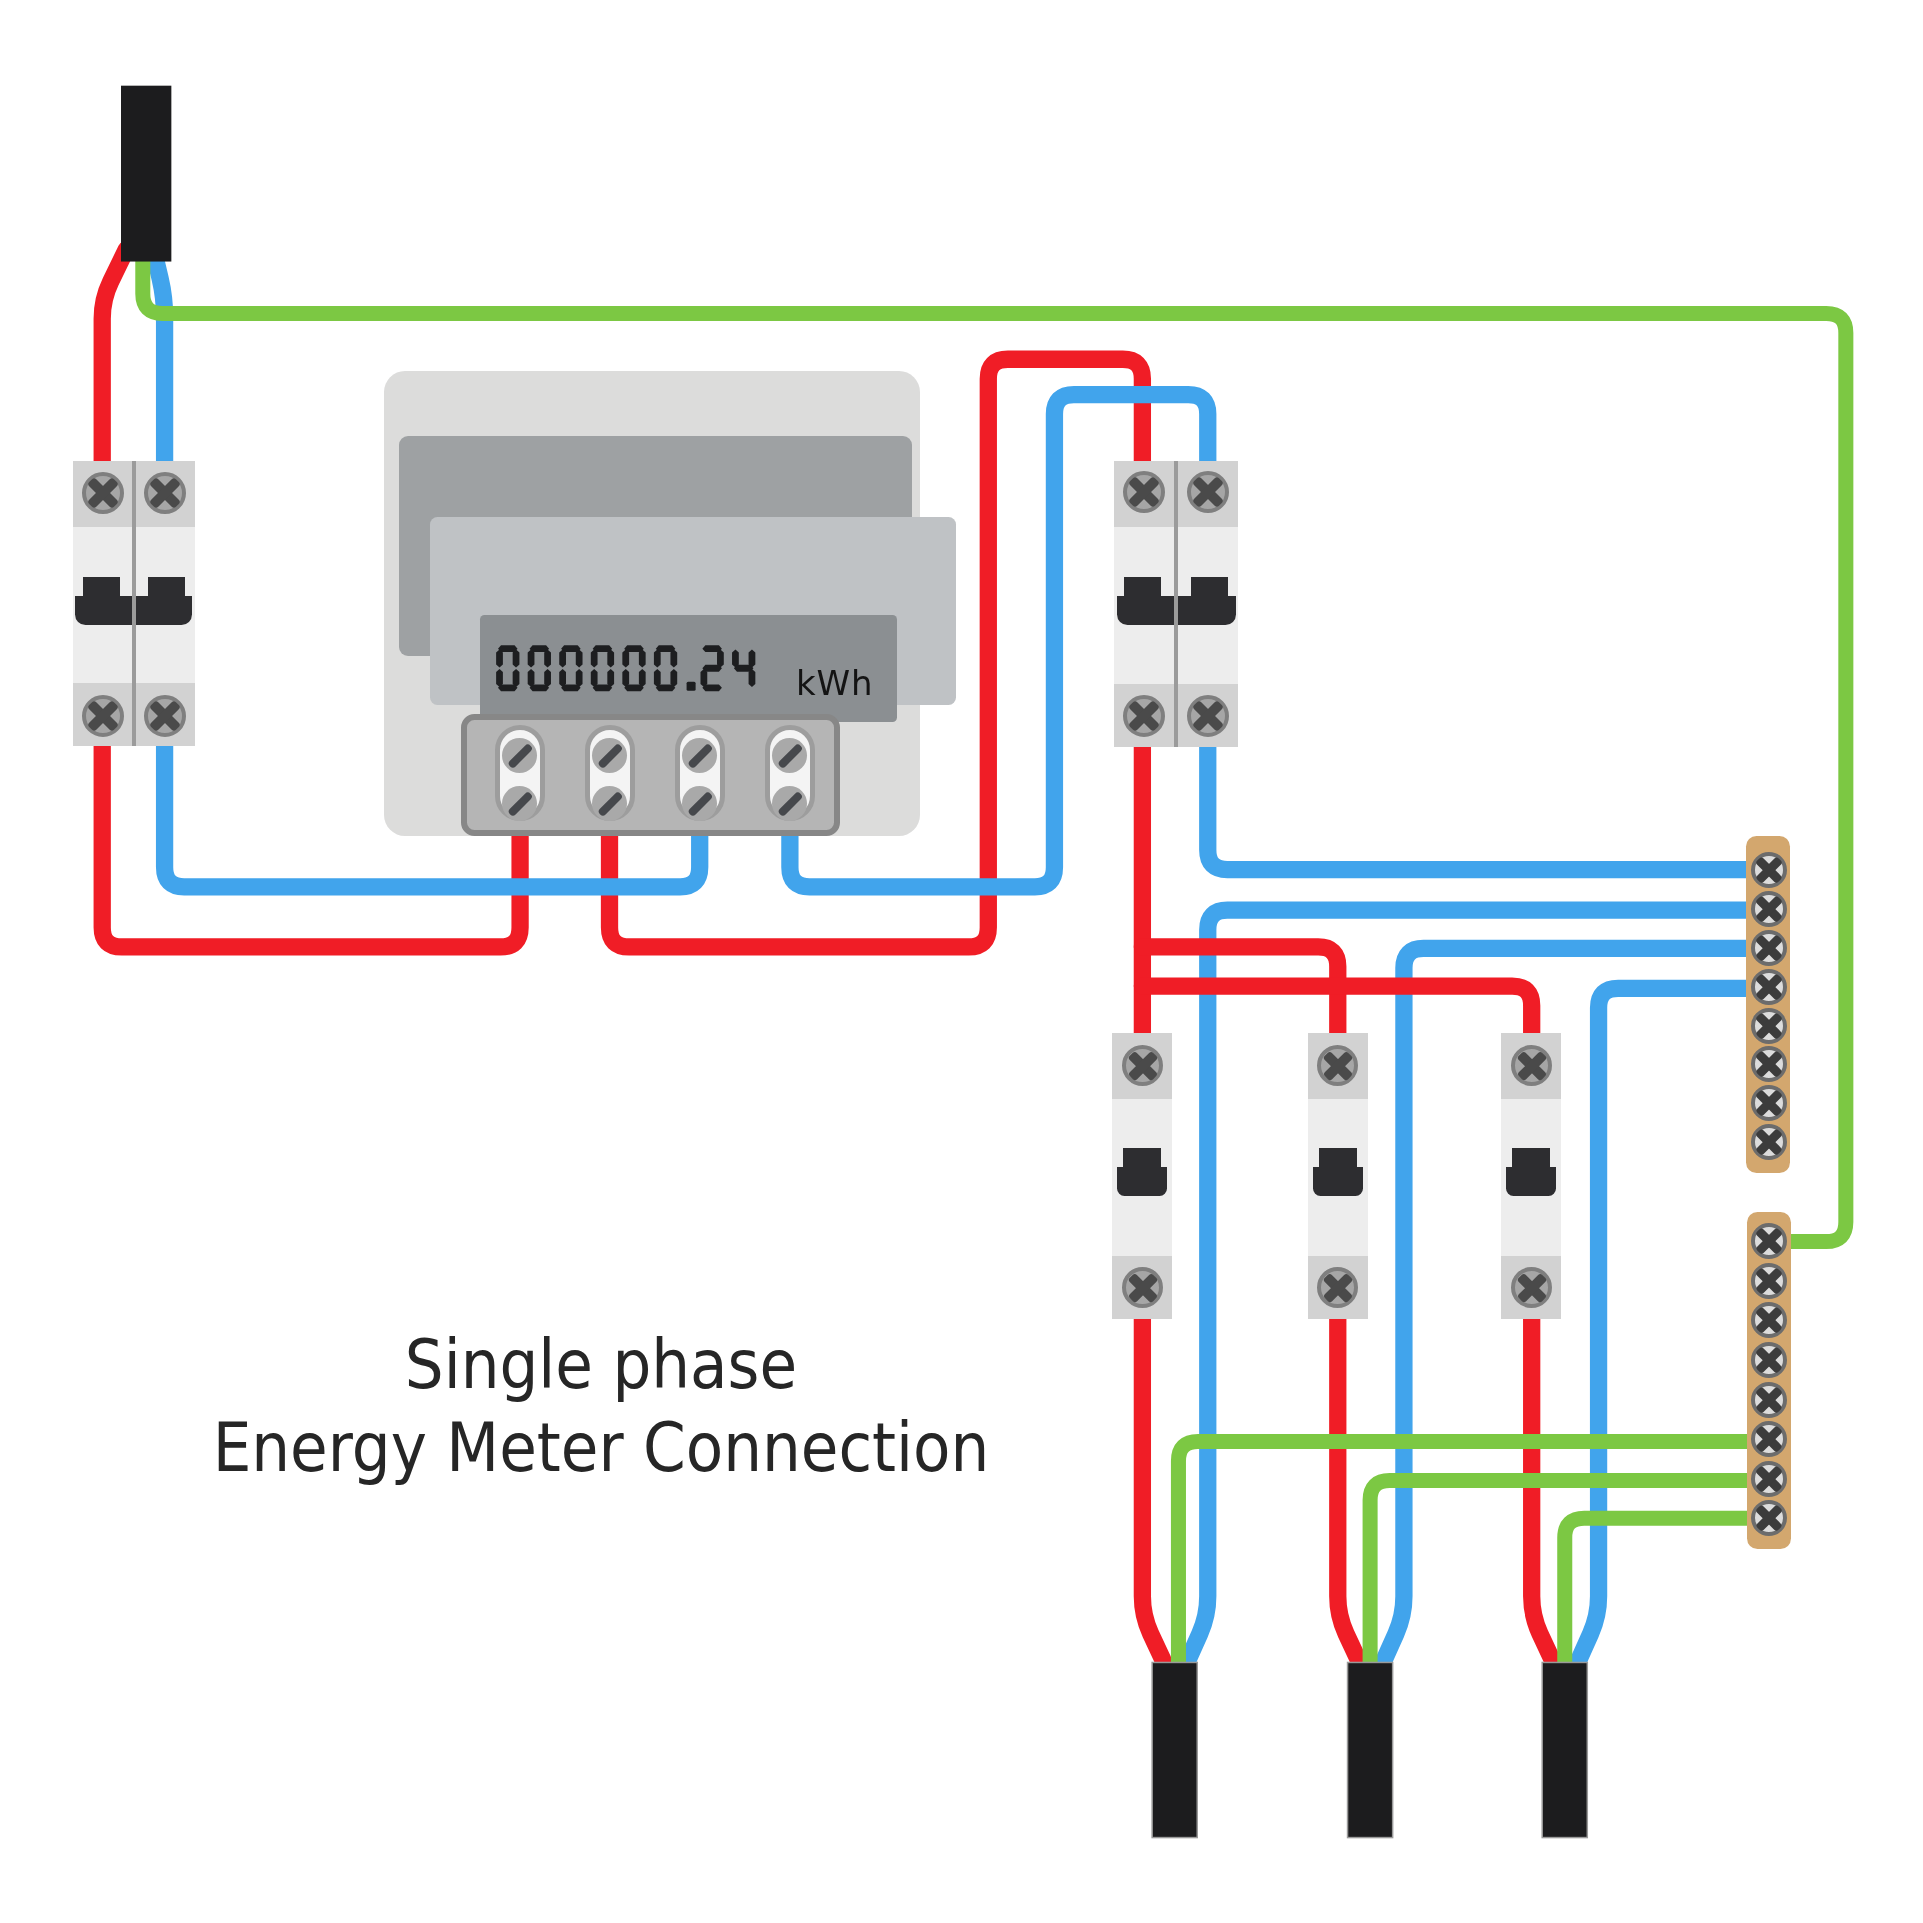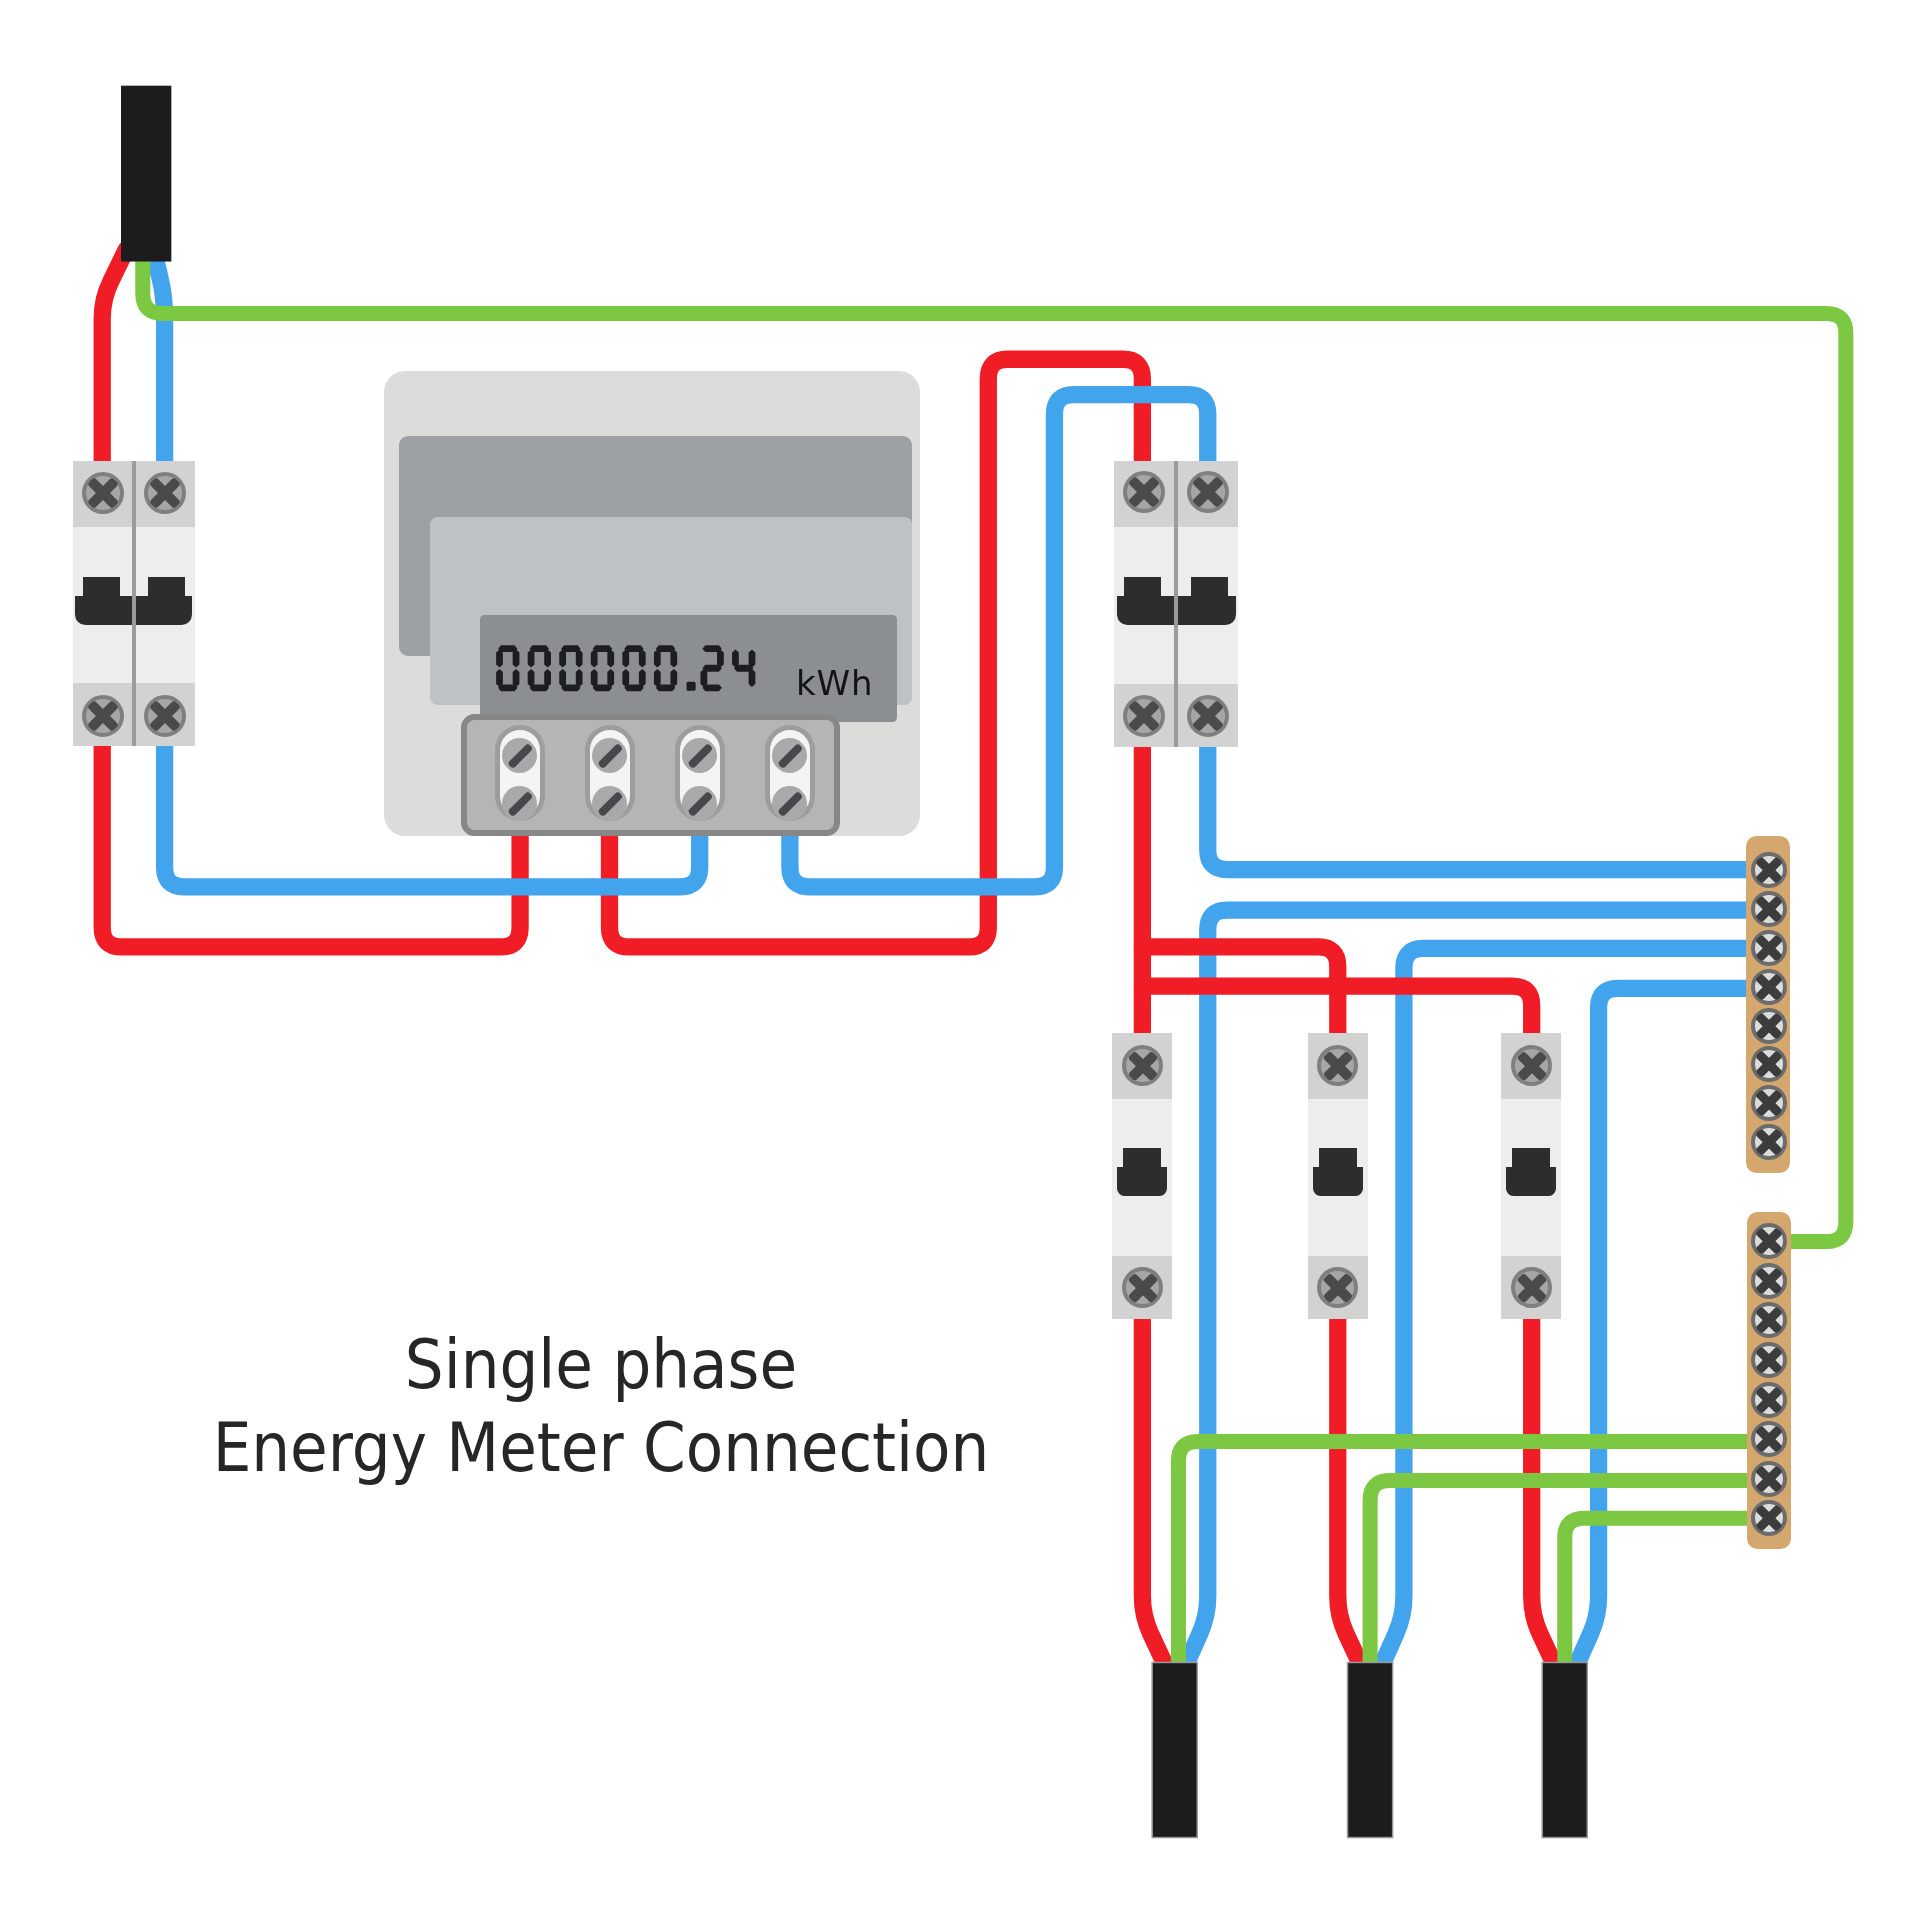--- a/index.html
+++ b/index.html
@@ -18,21 +18,21 @@
   
   .tbar{position:absolute;background:var(--bar-fill);border-radius:10.5px;}
   .bar-screw{background:var(--bar-screw-fill);border-color:var(--bar-screw-border);}
   .bar-screw .xbar{background:var(--bar-screw-cross);}
   
   #meter-body{position:absolute;left:384px;top:371px;width:536px;height:465px;
               background:var(--meter-body);border-radius:21px;}
   #meter-bezel{position:absolute;left:15px;top:65px;width:513px;height:220px;
                background:var(--meter-bezel);border-radius:9px;}
   #meter-panel{position:absolute;left:31px;top:81px;width:482px;height:188px;
-               background:var(--meter-panel);border-radius:7.5px;}
+               background:var(--meter-panel);border-radius:7.5px;padding-left:44px;}
   #meter-lcd{position:absolute;left:50px;top:98px;width:417px;height:107px;
              background:var(--lcd);border-radius:4.5px;}
   #lcd-digits{position:absolute;left:15px;top:28.6px;}
   #lcd-unit{position:absolute;left:316px;top:48px;font-size:34px;color:var(--lcd-unit);
             letter-spacing:0.8px;}
   #meter-block{position:absolute;left:77px;top:343px;width:379px;height:122px;
                background:var(--block-fill);border:6px solid var(--block-border);
                border-radius:13.5px;box-sizing:border-box;}
   .term-oval{position:absolute;width:50px;height:96px;border-radius:25px;
              background:var(--oval-fill);border:5.3px solid var(--oval-border);box-sizing:border-box;}

